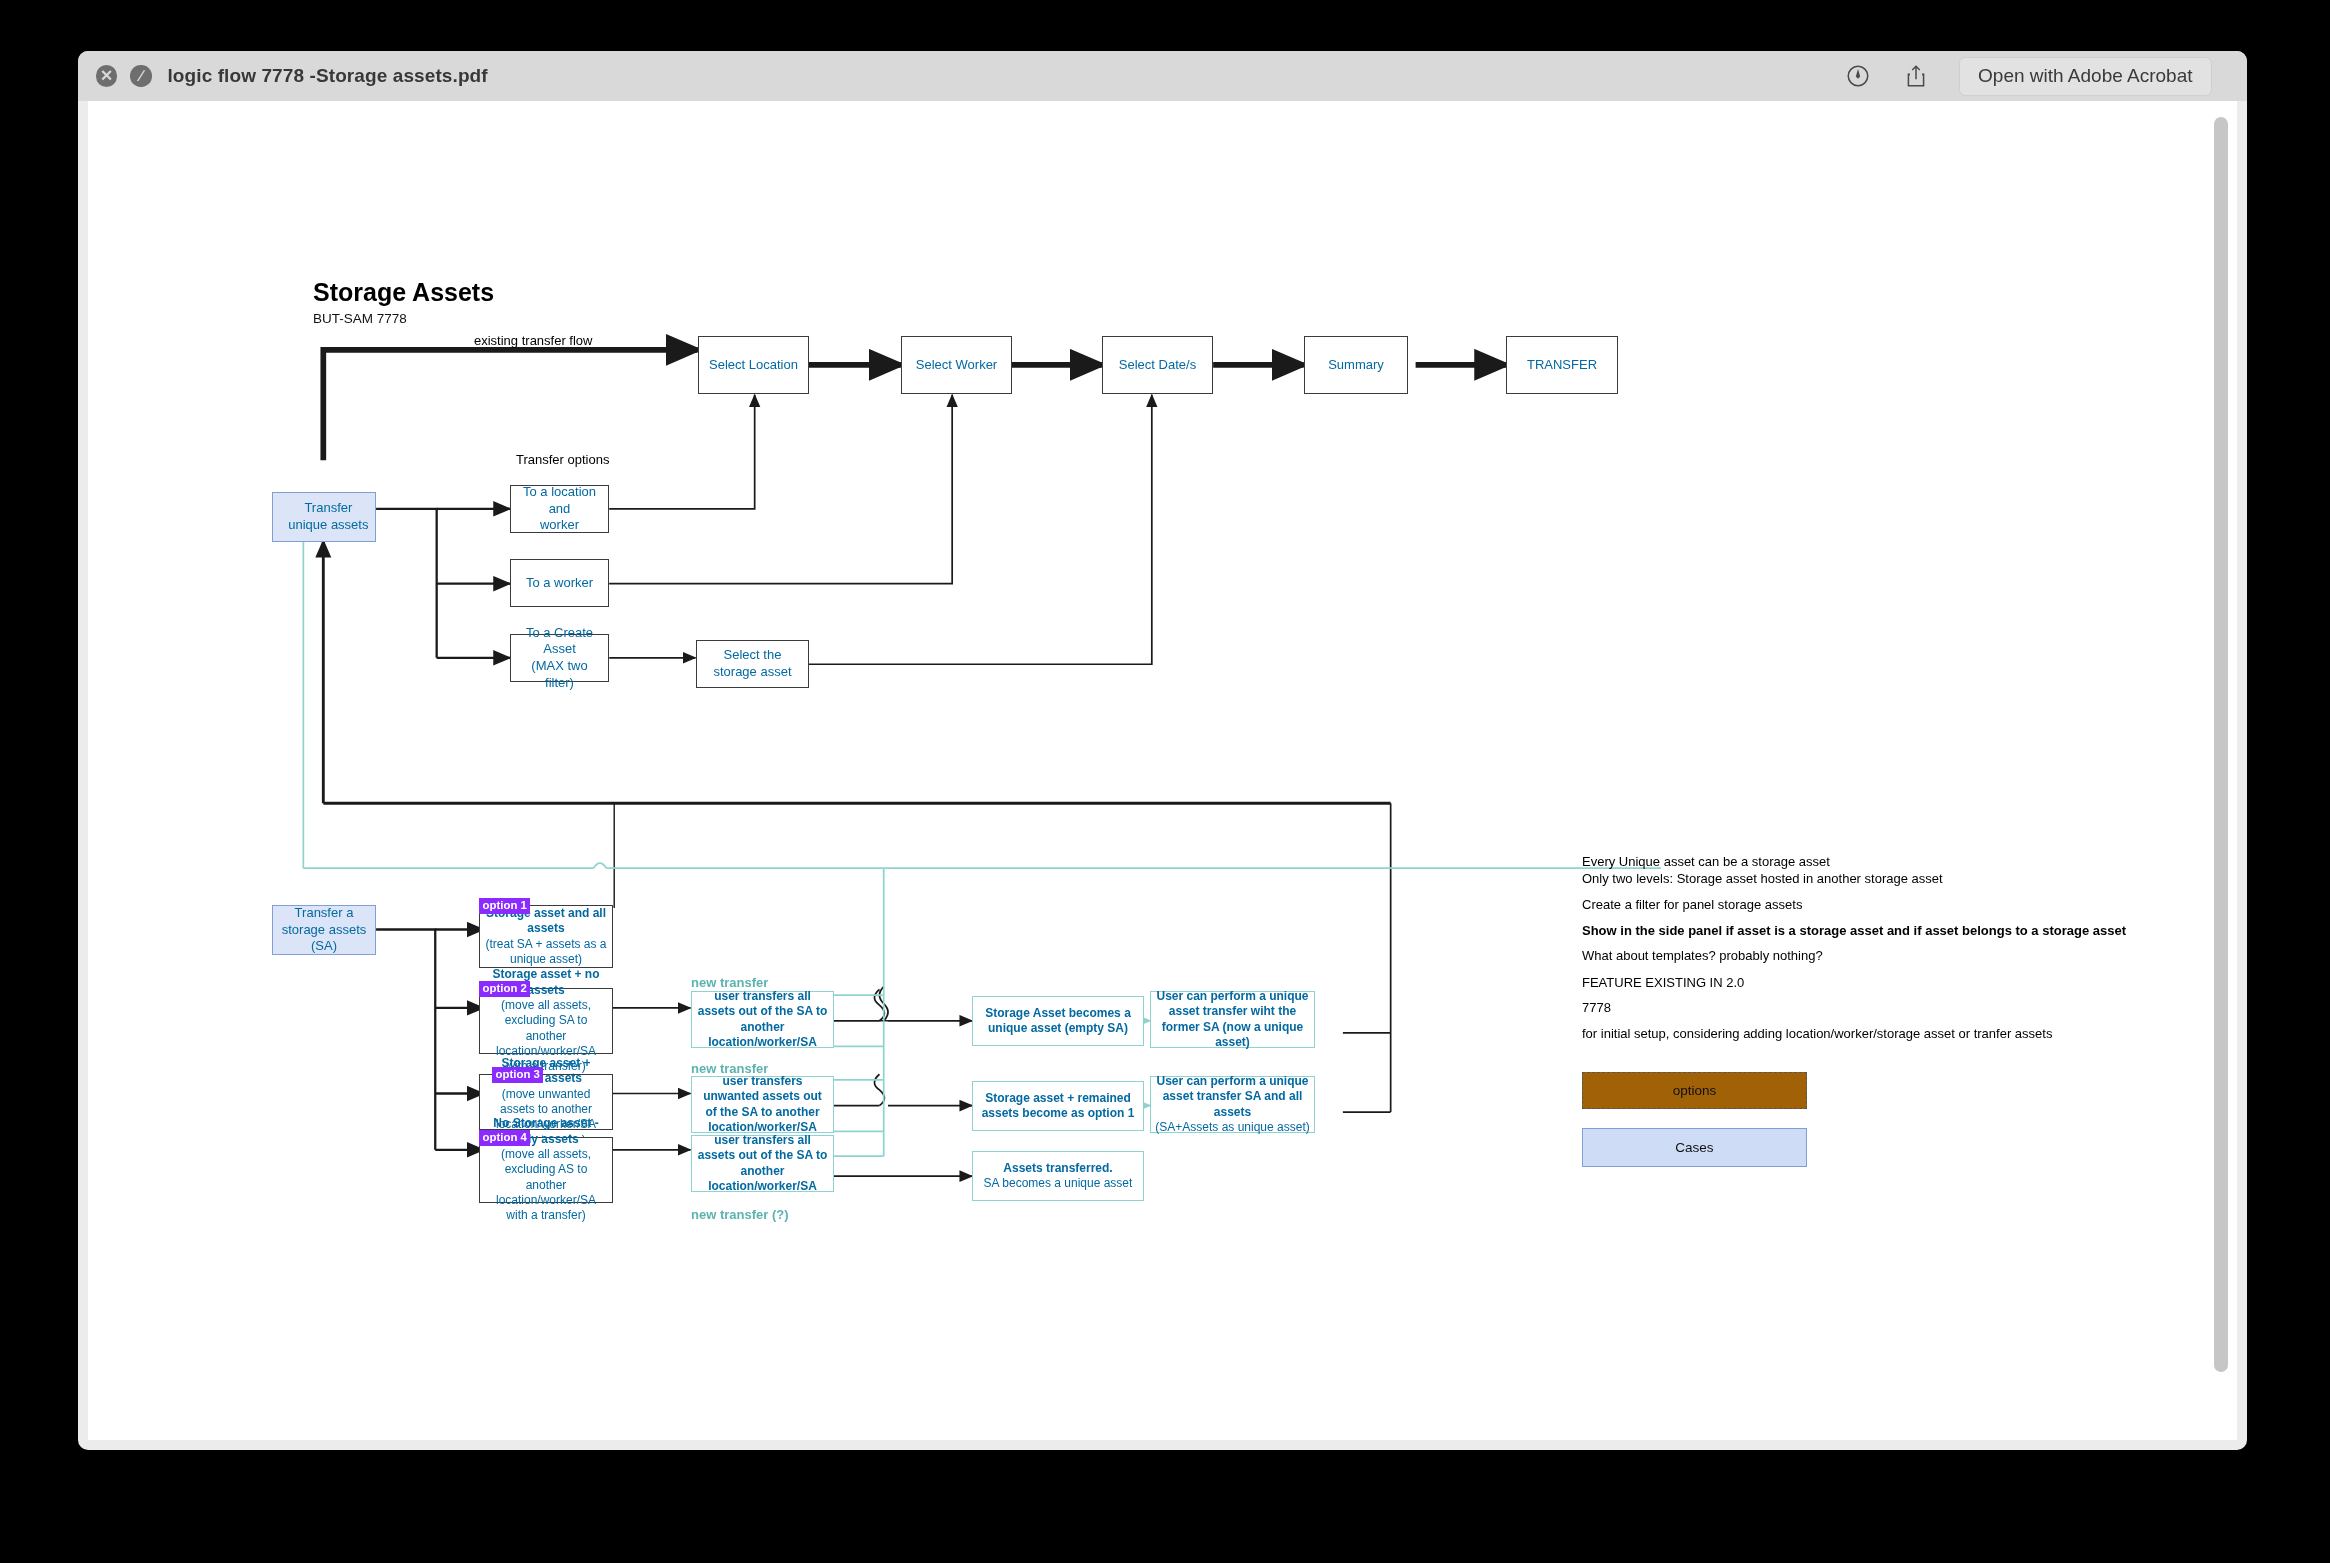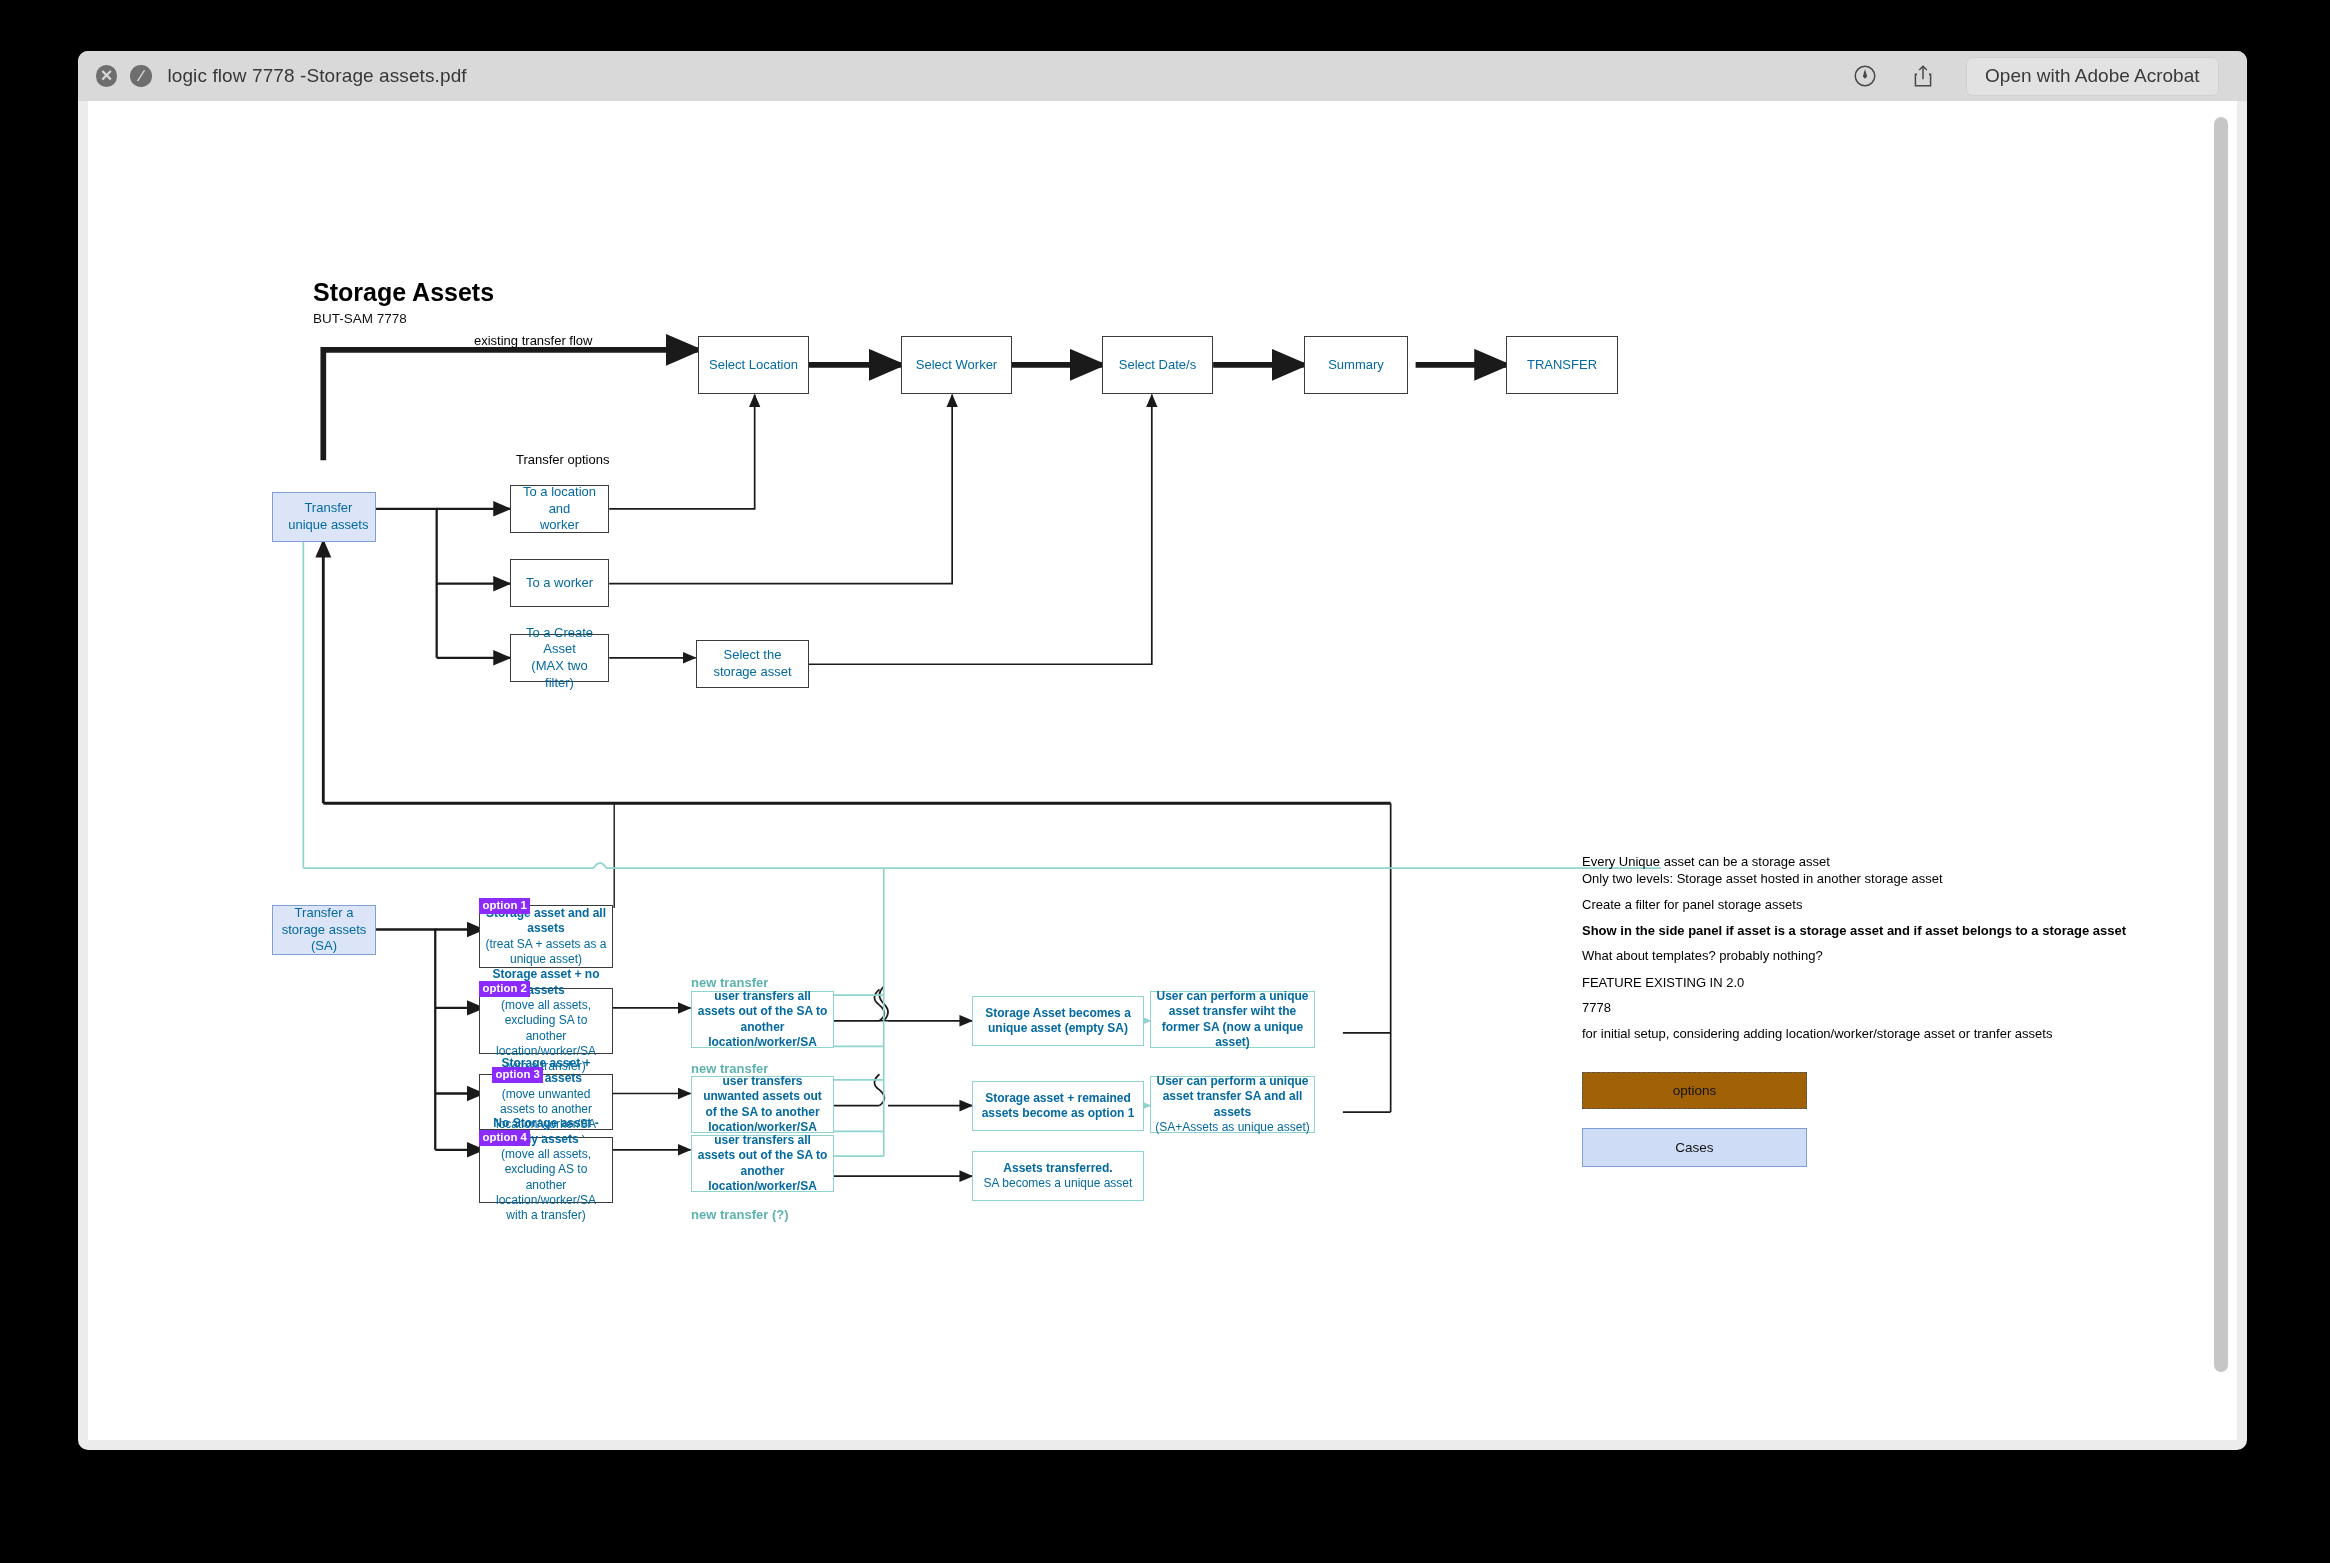--- a/index.html
+++ b/index.html
@@ -7,22 +7,22 @@
 
   .window{position:absolute;left:78px;top:51px;width:2169px;height:1399px;
           background:#ececec;border-radius:10px;box-shadow:0 4.3px 18.5px rgba(0,0,0,.55);}
   .titlebar{position:absolute;left:0;top:0;width:100%;height:50px;border-radius:10px 10px 0 0;
             background:#d9d9d9;display:flex;align-items:center;}
   .tb-btn{width:21.4px;height:21.4px;border-radius:50%;background:#6e6e6e;margin-left:13px;
           position:relative;flex:none;}
   .tb-btn:first-child{margin-left:18px;}
   .tb-btn .gl{position:absolute;inset:0;display:flex;align-items:center;justify-content:center;
               color:#d9d9d9;font-size:15.7px;line-height:1;font-weight:700;}
-  .tb-title{margin-left:15.7px;font-size:19px;font-weight:400;color:#383838;letter-spacing:0.1px;}
-  .tb-right{margin-left:auto;display:flex;align-items:center;padding-right:28px;gap:28px;}
+  .tb-title{margin-left:15.7px;font-size:19px;font-weight:700;color:#383838;letter-spacing:0.1px;}
+  .tb-right{margin-left:auto;display:flex;align-items:center;padding-right:35px;gap:28px;}
   .tb-icon{width:30px;height:30px;color:#4a4a4a;display:flex;align-items:center;justify-content:center;}
   .tb-icon svg{width:26px;height:26px;}
   .acrobat-btn{height:37px;padding:0 18.5px;border-radius:6.4px;background:#e2e2e2;border:0.7px solid #cfcfcf;
                display:flex;align-items:center;font-size:19px;color:#3a3a3a;}
 
   .page{position:absolute;left:10px;top:50px;width:2149px;height:1339px;background:#fff;overflow:hidden;}
   .scrollbar-track{position:absolute;right:8.6px;top:8.6px;width:14.3px;height:1284px;}
   .scroll-thumb{position:absolute;left:0;top:7.1px;width:14.3px;height:1255px;border-radius:7.1px;background:#c6c6c6;}
 
   .canvas{position:absolute;left:0;top:0;width:2149px;height:1339px;}

